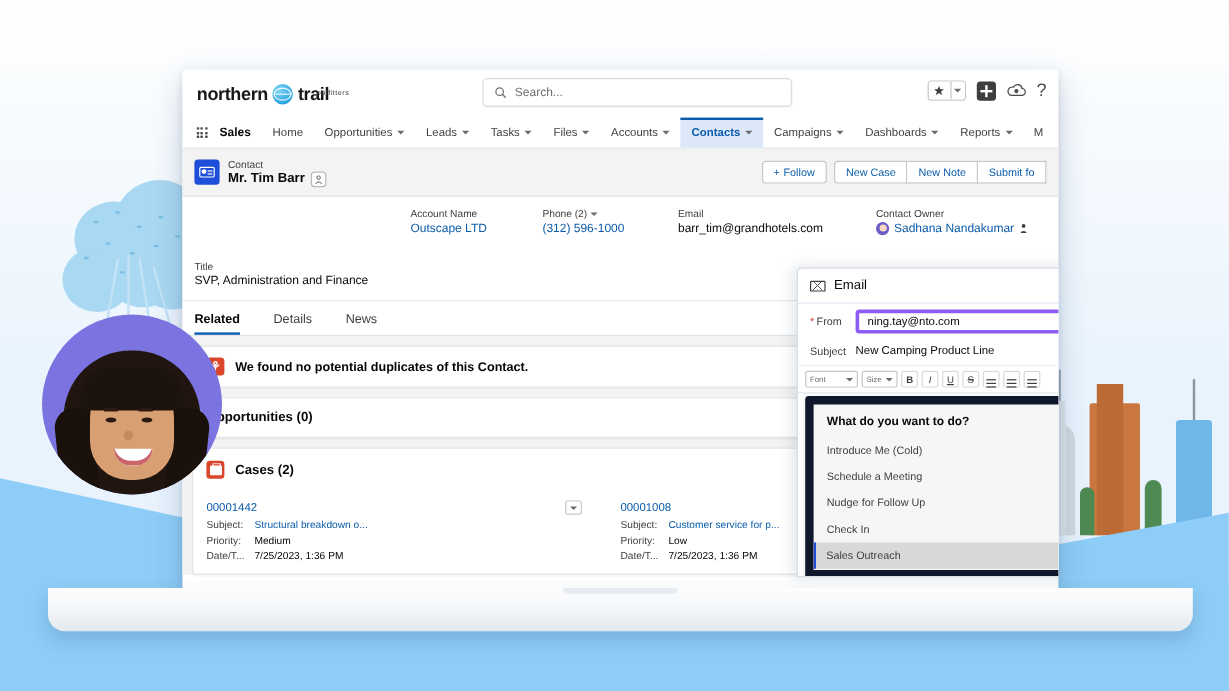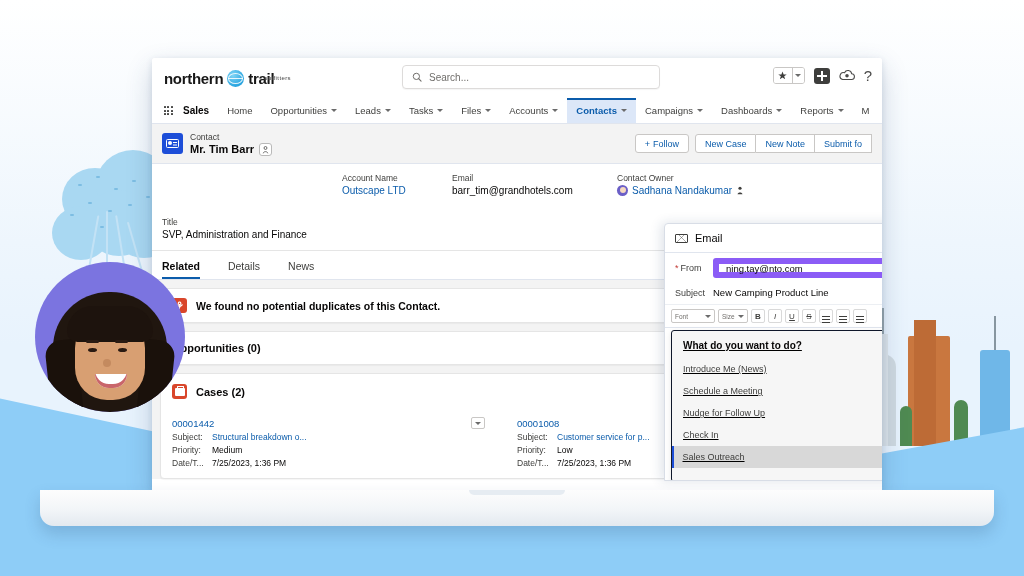--- a/index.html
+++ b/index.html
@@ -164,42 +164,42 @@
   .ep-head { display:flex; align-items:center; gap:7px; padding:8px 10px; border-bottom:1px solid #e0e5ee; }
   .ep-head .t { font-size:11px; color:#080707; }
   .env { width:13px;height:9px;border:1.3px solid #3e3e3c;border-radius:1px;position:relative;}
   .env::after{content:"";position:absolute;left:0;top:0;width:100%;height:100%;
     background:linear-gradient(135deg,transparent 44%,#3e3e3c 45%,#3e3e3c 48%,transparent 49%),
                linear-gradient(-135deg,transparent 44%,#3e3e3c 45%,#3e3e3c 48%,transparent 49%);}
 
   .ep-row { display:flex; align-items:center; padding:5px 10px; }
   .ep-lab { font-size:9px; color:#3e3e3c; width:38px; flex:0 0 38px; }
   .ep-lab .req { color:#c23934; margin-right:2px; }
-  .ep-input { flex:1; height:20px; border:6px solid #8b5cf6; border-radius:3px; display:flex; align-items:center;
+  .ep-input { flex:1; height:20px; border:3px solid #8b5cf6; border-radius:3px; display:flex; align-items:center;
               padding:0 7px; font-size:9.5px; color:#080707; background:#fff; }
   .pill { display:inline-flex; align-items:center; gap:4px; border:1px solid #d8dde6; border-radius:3px;
           background:#fff; padding:2px 5px 2px 3px; font-size:9px; color:#0b5cab; }
   .pill .av { width:11px;height:11px;border-radius:2px;background:#1d4ed8;display:flex;align-items:center;justify-content:center;color:#fff;font-size:7px;}
   .pill .x { color:#3e3e3c; font-size:9px; font-weight:bold; }
   .ep-subject { display:flex; align-items:center; padding:4px 10px 6px 10px; }
   .ep-subject .v { font-size:9.5px; color:#080707; }
 
   .ep-toolbar { display:flex; align-items:center; gap:3px; padding:4px 6px; border-top:1px solid #eceff3; border-bottom:1px solid #e0e5ee;}
   .sel { height:14px; border:1px solid #c9c7c5; border-radius:2px; background:#fff; display:flex; align-items:center;
          justify-content:space-between; padding:0 3px; font-size:6.5px; color:#706e6b; }
   .sel.font { width:44px; } .sel.size { width:30px; }
   .tb { width:14px;height:14px;border:1px solid #d9d9d9;border-radius:2px;background:#fff;
         display:flex;align-items:center;justify-content:center;font-size:8px;color:#3e3e3c;}
   .tb.lines i { display:block; width:8px;height:1px;background:#3e3e3c;box-shadow:0 3px 0 #3e3e3c,0 6px 0 #3e3e3c; }
 
   .ep-body { flex:1; position:relative; background:#fff; }
   .dropdown {
     position:absolute; left:6px; right:6px; top:2px; bottom:-2px;
-    background:#f6f6f6; border:1px solid #0f172a; border-radius:3px;
-    box-shadow:0 2px 6px rgba(0,0,0,.10); overflow:hidden;text-decoration:underline;
+    background:#f6f6f6; border:7px solid #0f172a; border-radius:3px;
+    box-shadow:0 2px 6px rgba(0,0,0,.10); overflow:hidden;
   }
   .dd-title { font-size:10px; font-weight:bold; color:#080707; padding:9px 11px 7px 11px; }
   .dd-item { font-size:9px; color:#3e3e3c; padding:6px 11px; }
   .dd-item.selected { background:#d8d8d8; border-left:2.5px solid #1d4ed8; padding-left:8.5px; }
 
   
   #avatar {
     position:absolute; left:35px; top:262px; width:150px; height:150px; border-radius:50%;
     background:#7b74e0; overflow:hidden;
   }
@@ -395,20 +395,27 @@
     </div>
 
     <div class="rec-fields">
       <div class="fcol" style="width:180px;margin-top:44px;">
         <div class="flabel">Title</div>
         <div class="fval">SVP, Administration and Finance</div>
       </div>
       <div class="fcol" style="width:110px;">
         <div class="flabel">Account Name</div>
         <div class="fval link">Outscape LTD</div>
+      </div>
+      <div class="fcol" style="width:113px;">
+        <div class="flabel">
+          <span>Phone (2)</span>
+          <span class="caret"></span>
+        </div>
+        <div class="fval link">(312) 596-1000</div>
       </div>
       <div class="fcol" style="width:165px;">
         <div class="flabel">Email</div>
         <div class="fval">barr_tim@grandhotels.com</div>
       </div>
       <div class="fcol">
         <div class="flabel">Contact Owner</div>
         <div class="owner-row">
           <span class="owner-av"></span>
           <span class="fval link" style="margin-top:0">Sadhana Nandakumar</span>
@@ -537,21 +544,21 @@
             <i></i>
           </span>
         <span class="tb lines">
             <i></i>
           </span>
       </div>
 
       <div class="ep-body">
         <div class="dropdown">
           <div class="dd-title">What do you want to do?</div>
-          <div class="dd-item">Introduce Me (News)</div>
+          <div class="dd-item">Introduce Me (Cold)</div>
           <div class="dd-item">Schedule a Meeting</div>
           <div class="dd-item">Nudge for Follow Up</div>
           <div class="dd-item">Check In</div>
           <div class="dd-item selected">Sales Outreach</div>
 
         </div>
       </div>
     </div>
 
   </div>

